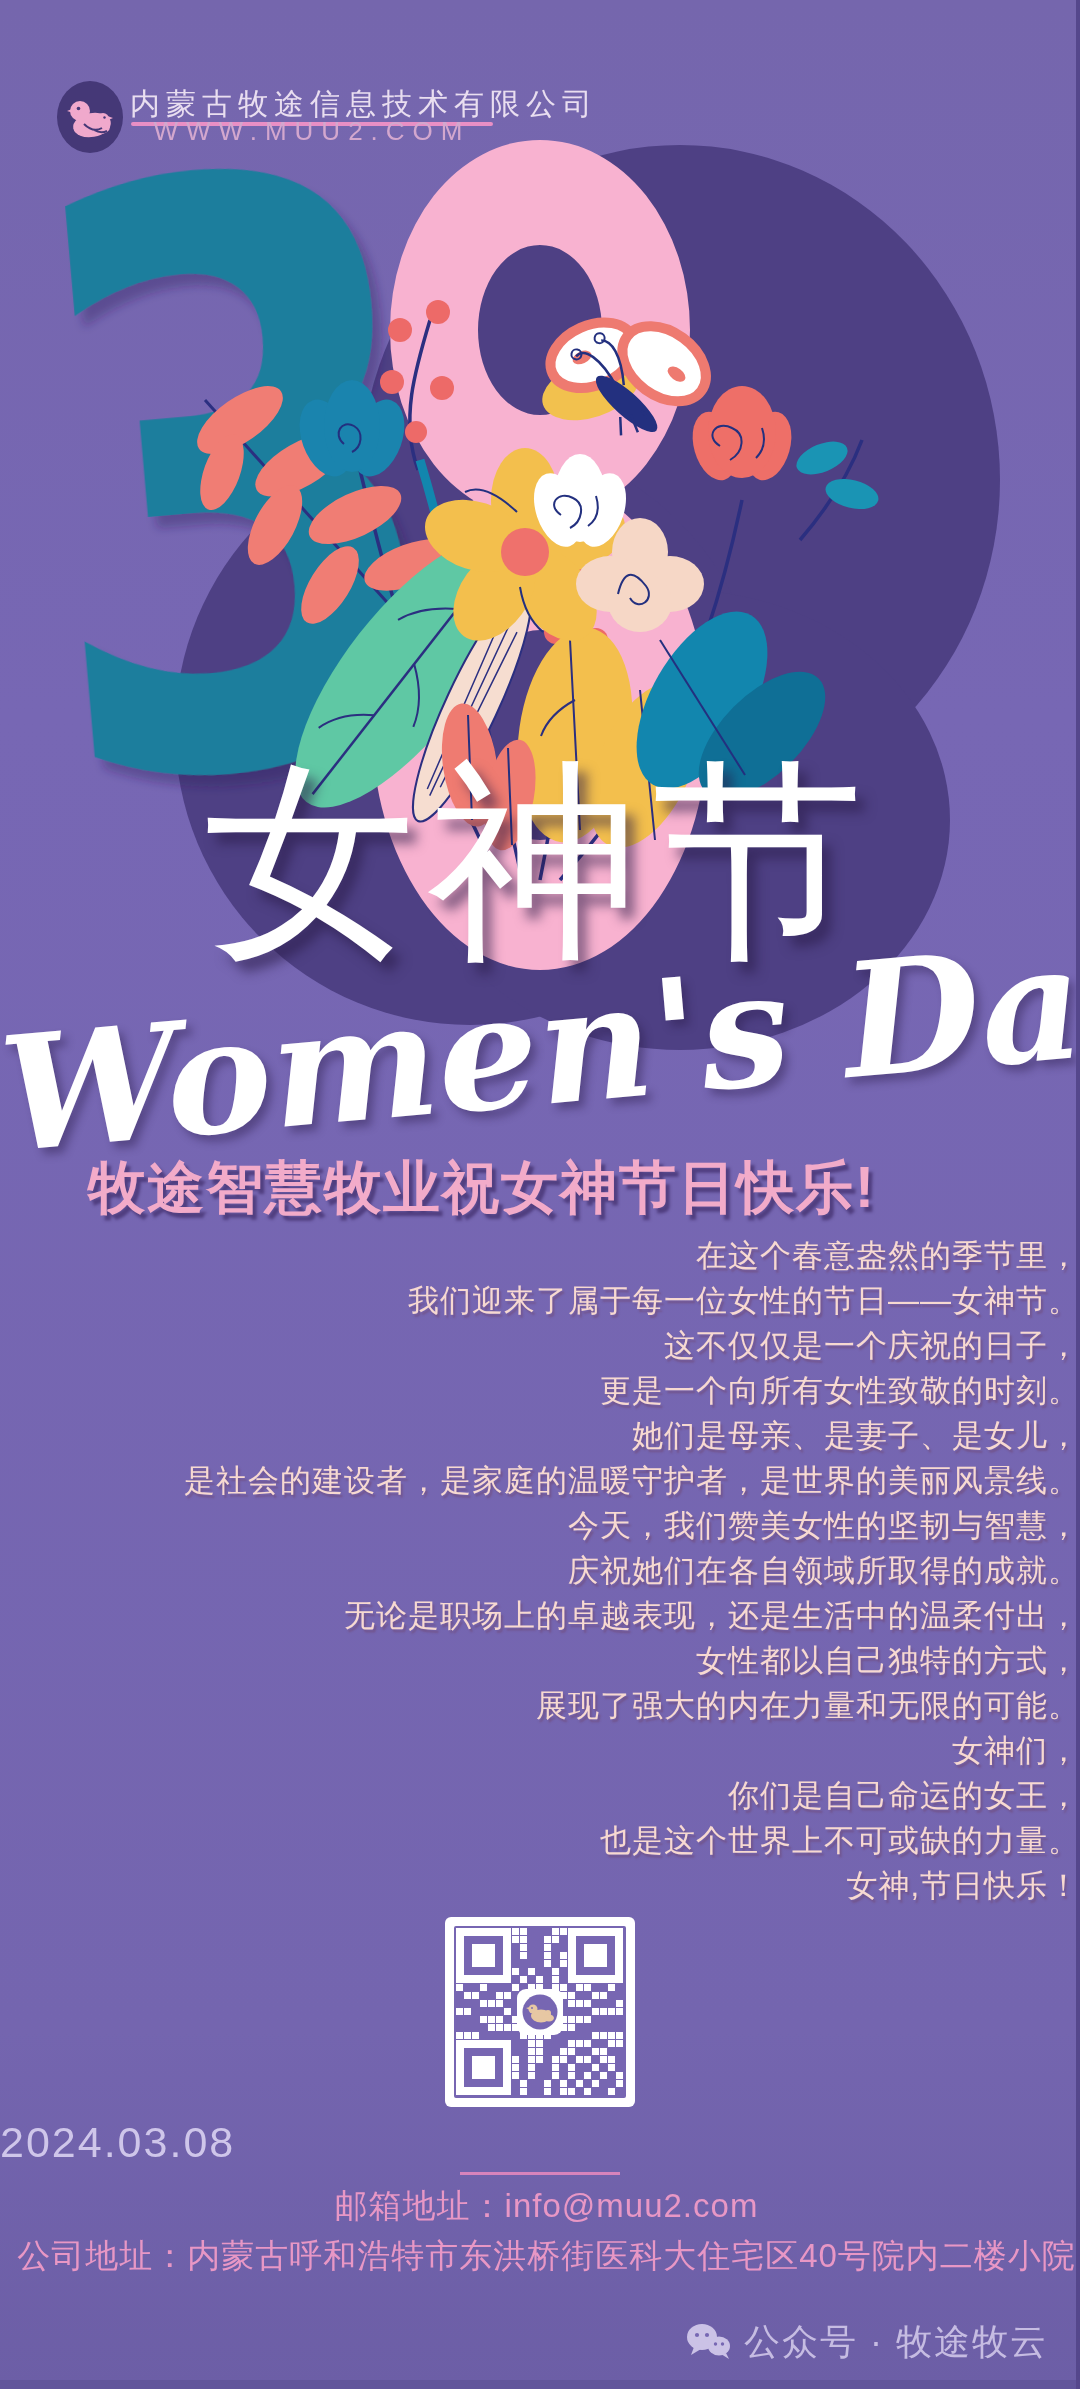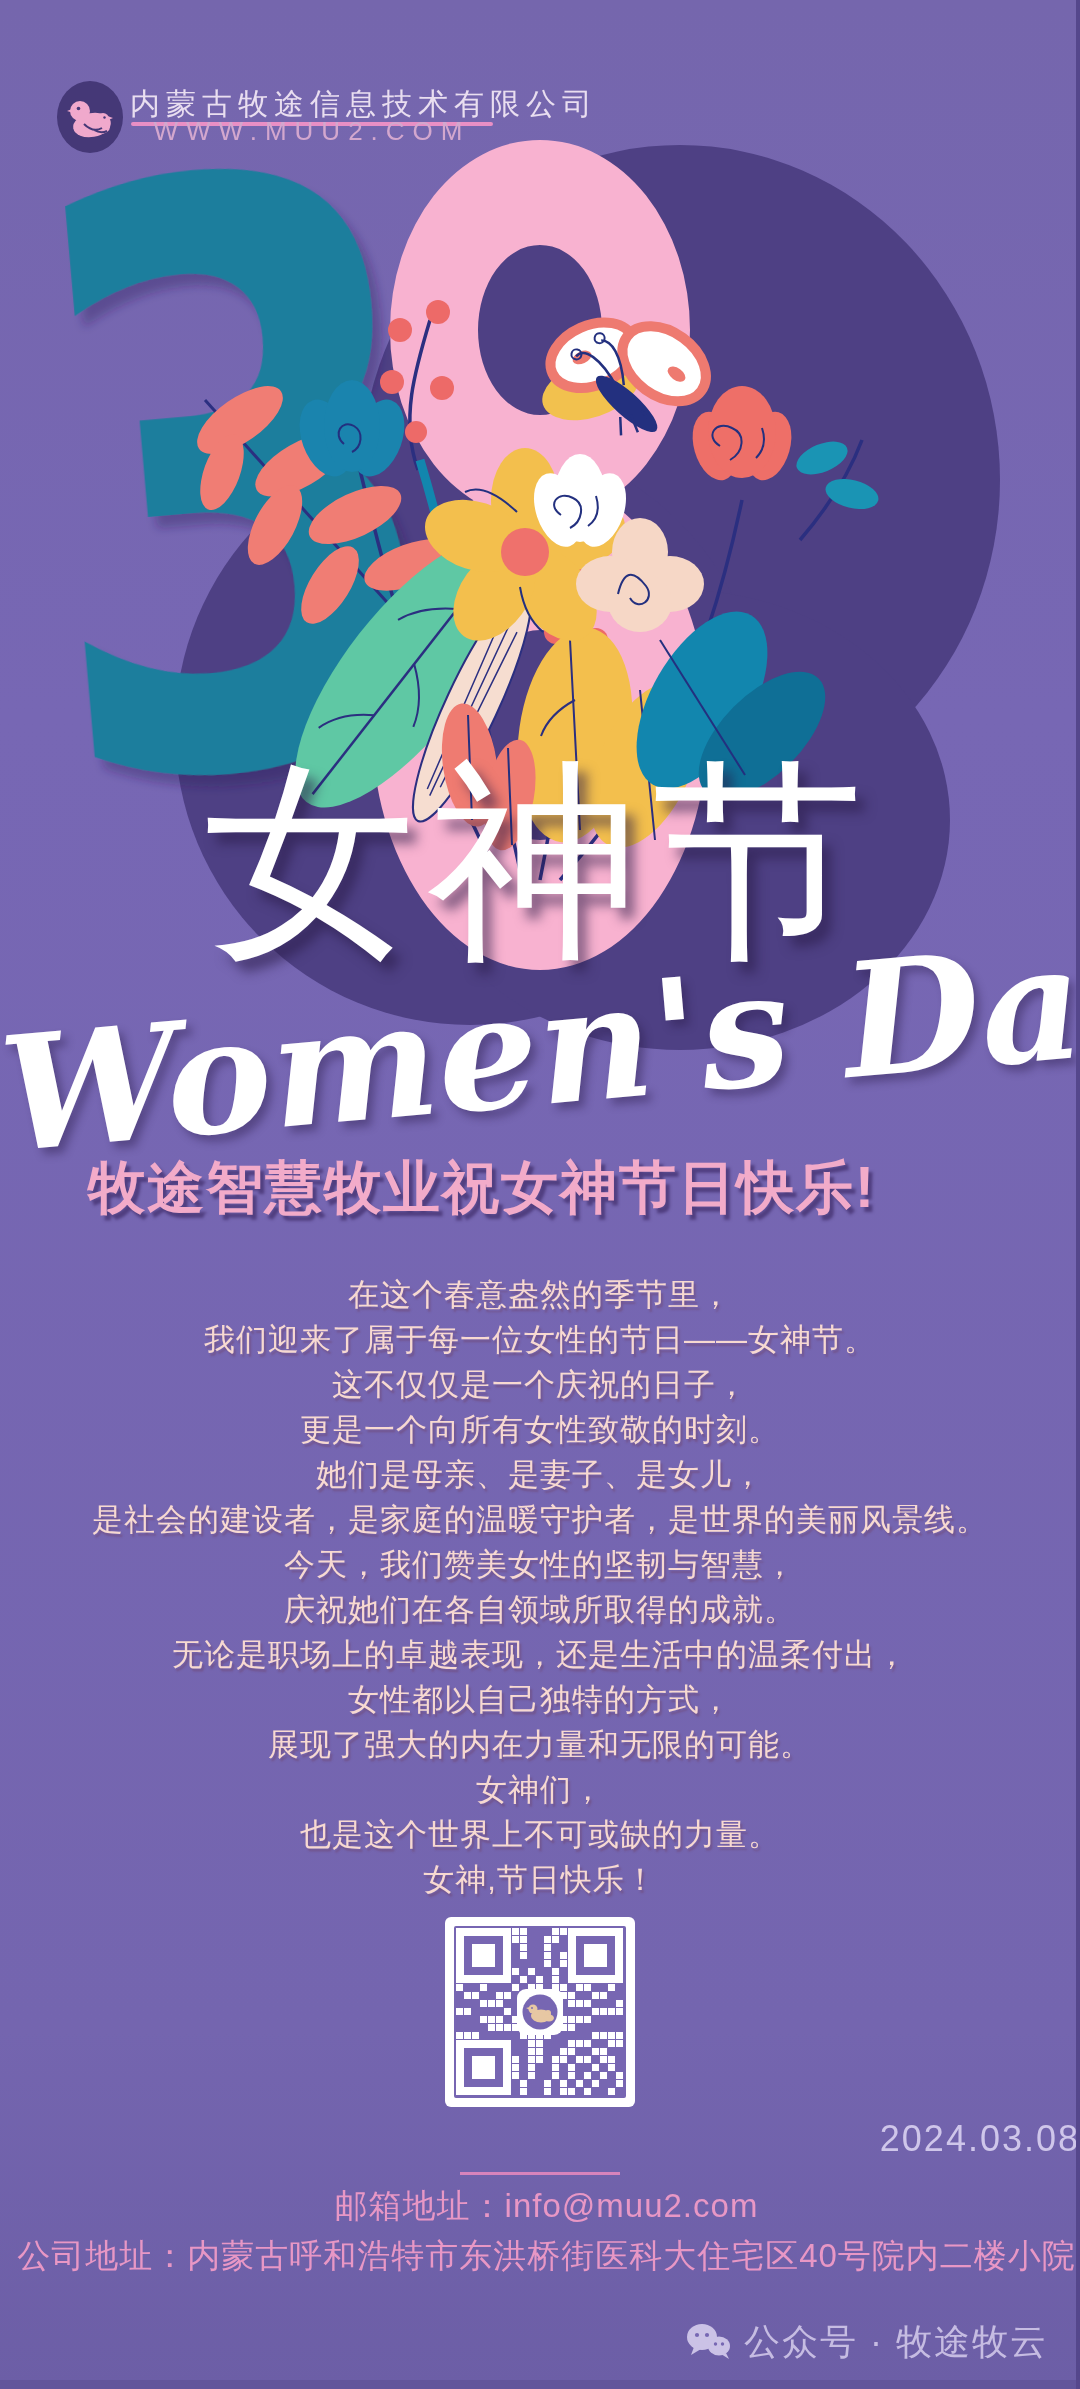--- a/index.html
+++ b/index.html
@@ -19,26 +19,26 @@
   #hero-art{left:0;top:0;width:1080px;height:1130px;}
   
   #main-title{left:0;top:756px;width:1080px;text-align:center;font-size:212px;line-height:1;
     color:#ffffff;font-weight:300;letter-spacing:12px;text-shadow:9px 11px 12px rgba(40,25,70,.55);z-index:5;}
   #script-title{left:0;top:962px;width:1080px;text-align:center;font-size:158px;line-height:1.1;color:#ffffff;
     font-family:"DejaVu Serif",serif;font-style:italic;font-weight:bold;transform:rotate(-5deg);
     text-shadow:5px 7px 8px rgba(40,25,70,.4);z-index:6;white-space:nowrap;}
   #slogan{left:0;top:1150px;width:1080px;text-align:center;font-size:57px;font-weight:bold;color:#f2abc9;
     letter-spacing:2px;transform:translateX(-58px);text-shadow:4px 5px 3px rgba(50,30,85,.55);z-index:6;}
   
-  #message{left:0;top:1233px;width:1080px;text-align:center;color:#f7d9d1;font-size:31px;line-height:45px;
-    letter-spacing:1px;text-shadow:2px 3px 2px rgba(110,55,80,.35);z-index:5;margin-top:39px;}
+  #message{left:0;top:1233px;width:1080px;text-align:right;color:#f7d9d1;font-size:31px;line-height:45px;
+    letter-spacing:1px;text-shadow:2px 3px 2px rgba(110,55,80,.35);z-index:5;}
   
   #qr-wrap{left:445px;top:1917px;width:190px;height:190px;z-index:5;}
   
-  #date{left:0;top:2118px;width:1080px;text-align:right;font-size:36px;letter-spacing:2px;color:#cfc6ea;font-weight:300;}
+  #date{left:0;top:2118px;width:1080px;text-align:left;font-size:43px;letter-spacing:2px;color:#cfc6ea;font-weight:300;}
   #date-underline{left:460px;top:2172px;width:160px;height:3px;background:#d884bc;}
   #contact{left:0;top:2181px;width:1080px;text-align:center;color:#e897c5;font-size:33px;line-height:50px;font-weight:300;letter-spacing:1px;}
   .contact-line{white-space:nowrap;padding-left:13px;}
   
   #footer{right:28px;top:2320px;height:44px;display:flex;align-items:center;gap:12px;z-index:5;}
   #wechat-label{font-size:36px;color:#c6bce2;letter-spacing:2px;}
   #bottom-strip{left:0;bottom:0;width:1080px;height:9px;background:#61559b;}
   svg text{user-select:none;}
 </style>
 </head>
@@ -230,20 +230,21 @@
       <div>这不仅仅是一个庆祝的日子，</div>
       <div>更是一个向所有女性致敬的时刻。</div>
       <div>她们是母亲、是妻子、是女儿，</div>
       <div>是社会的建设者，是家庭的温暖守护者，是世界的美丽风景线。</div>
       <div>今天，我们赞美女性的坚韧与智慧，</div>
       <div>庆祝她们在各自领域所取得的成就。</div>
       <div>无论是职场上的卓越表现，还是生活中的温柔付出，</div>
       <div>女性都以自己独特的方式，</div>
       <div>展现了强大的内在力量和无限的可能。</div>
       <div>女神们，</div>
+      <div>你们是自己命运的女王，</div>
       <div>也是这个世界上不可或缺的力量。</div>
       <div>女神,节日快乐！</div>
     </div>
 
   <div id="qr-wrap" class="abs"><svg viewBox="0 0 190 190" width="190" height="190">
         <rect x="0" y="0" width="190" height="190" rx="6" fill="#ffffff"></rect>
         <rect x="9" y="9" width="172" height="172" rx="2" fill="#7766b2"></rect>
         <rect x="67" y="11" width="7" height="7" fill="#ffffff"></rect>
         <rect x="75" y="11" width="7" height="7" fill="#ffffff"></rect>
         <rect x="107" y="11" width="7" height="7" fill="#ffffff"></rect>

